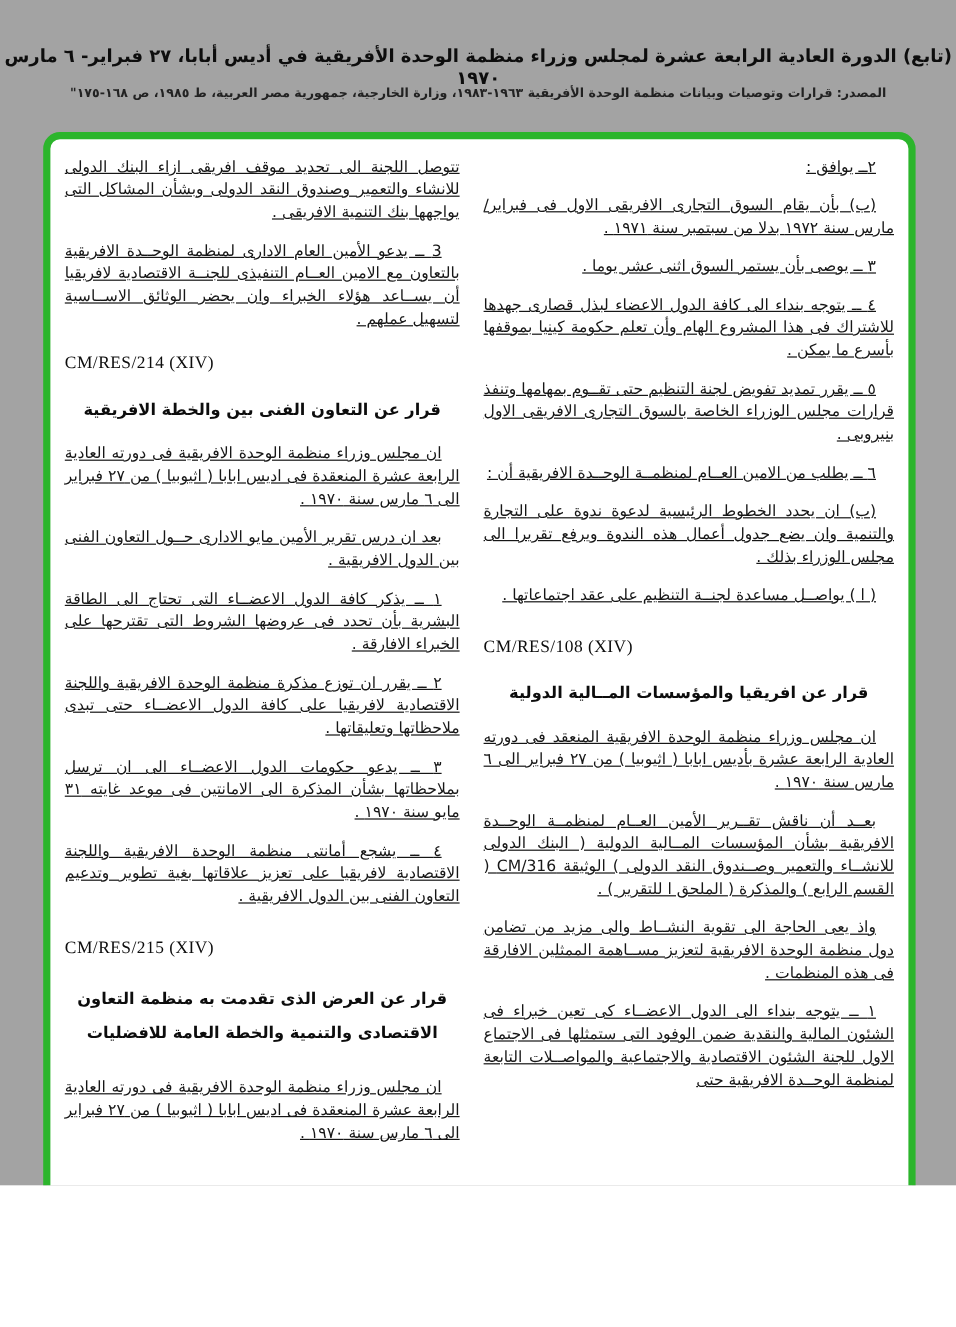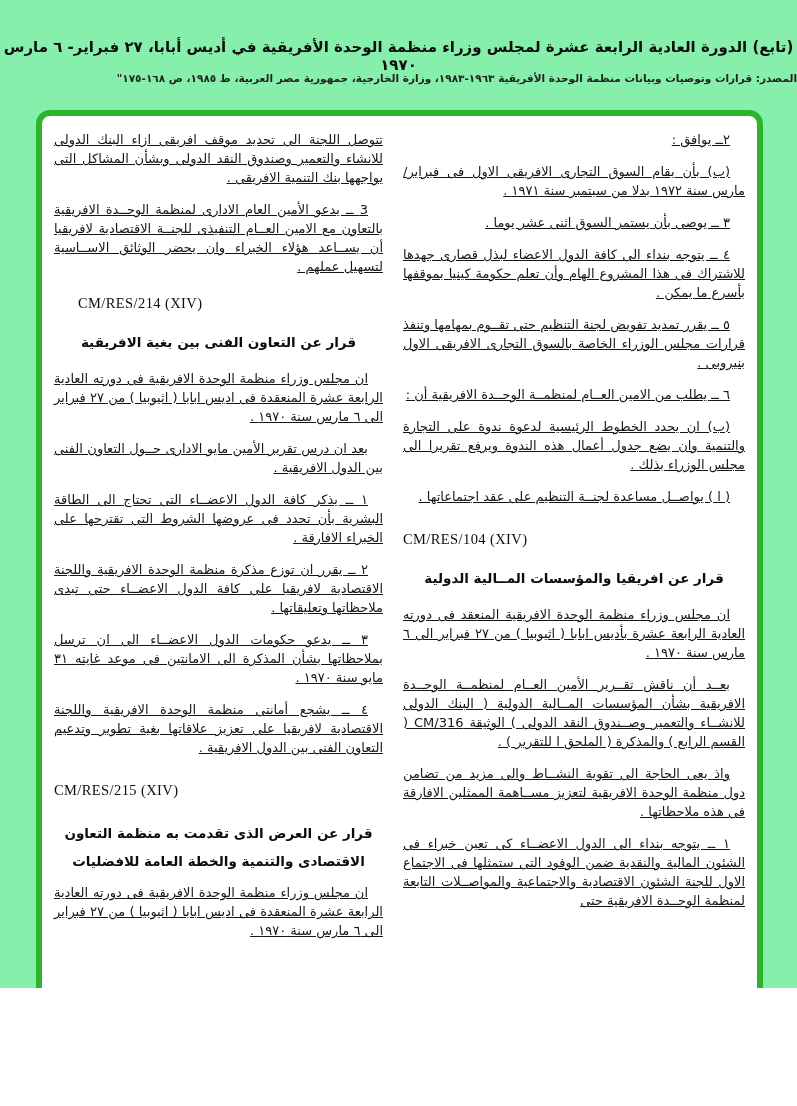--- a/index.html
+++ b/index.html
@@ -1,31 +1,31 @@
 <!DOCTYPE html>
 <html lang="ar"><head>
 <meta charset="utf-8">
 <style>
   html,body{margin:0;padding:0;background:#ffffff;}
   .page{
     position:relative;
     width:797px;height:988px;
-    background:#86efac;
+    background:#a3a3a3;
     font-family:"DejaVu Sans",sans-serif;
     color:#111;
     overflow:hidden;
   }
   .hdr1{
     position:absolute;top:38px;left:0;width:100%;
     direction:rtl;text-align:center;
     font-size:15px;font-weight:bold;color:#0d0d0d;
   }
   .hdr2{
     position:absolute;top:72px;left:0;width:100%;
-    direction:rtl;text-align:right;
+    direction:rtl;text-align:center;
     font-size:10.5px;font-weight:bold;color:#222;
   }
   .green-box{
     position:absolute;left:36px;top:110px;
     width:727px;height:927px;
     border:6px solid #2cb52c;border-radius:14px;
     box-sizing:border-box;
     background:#ffffff;
   }
   .box-inner{
@@ -44,26 +44,26 @@
     text-indent:15px;
     text-decoration:underline;
   }
   .no-indent{text-indent:0;}
   .ref{
     direction:ltr;text-align:left;
     font-family:"Liberation Serif","DejaVu Serif",serif;
     font-size:14.5px;letter-spacing:.4px;
     margin:24px 0 20px 0;color:#0d0d0d;
   }
-  .ref-tight{margin-top:18px;margin-left:24px;}
+  .ref-tight{margin-top:18px;}
   .title{
     font-weight:bold;text-align:center;text-indent:0;
     font-size:13.5px;margin:0 0 17px 0;color:#0d0d0d;
   }
-  .title-wide{line-height:2.05;margin-bottom:8px;}
+  .title-wide{line-height:2.05;margin-bottom:22px;}
   .page-num{
     position:absolute;left:0;top:1050px;width:100%;
     text-align:center;font-size:13px;font-weight:bold;color:#111;
   }
 </style>
 </head>
 <body>
 
 <div class="page">
 
@@ -75,33 +75,33 @@
 
       <div class="col col-right">
         <p class="para">٢ــ يوافق :</p>
         <p class="para">(ب) بأن يقام السوق التجارى الافريقى الاول فى فبراير/مارس سنة ١٩٧٢ بدلا من سبتمبر سنة ١٩٧١ .</p>
         <p class="para">٣ ــ يوصى بأن يستمر السوق اثنى عشر يوما .</p>
         <p class="para">٤ ــ يتوجه بنداء الى كافة الدول الاعضاء لبذل قصارى جهدها للاشتراك فى هذا المشروع الهام وأن تعلم حكومة كينيا بموقفها بأسرع ما يمكن .</p>
         <p class="para">٥ ــ يقرر تمديد تفويض لجنة التنظيم حتى تقــوم بمهامها وتنفذ قرارات مجلس الوزراء الخاصة بالسوق التجارى الافريقى الاول بنيروبى .</p>
         <p class="para">٦ ــ يطلب من الامين العــام لمنظمــة الوحــدة الافريقية أن :</p>
         <p class="para">(ب) ان يحدد الخطوط الرئيسية لدعوة ندوة على التجارة والتنمية وان يضع جدول أعمال هذه الندوة ويرفع تقريرا الى مجلس الوزراء بذلك .</p>
         <p class="para">( ا ) يواصــل مساعدة لجنــة التنظيم على عقد اجتماعاتها .</p>
-        <p class="ref">CM/RES/104 (XIV)</p>
+        <p class="ref">CM/RES/108 (XIV)</p>
         <p class="title">قرار عن افريقيا والمؤسسات المــالية الدولية</p>
         <p class="para">ان مجلس وزراء منظمة الوحدة الافريقية المنعقد فى دورته العادية الرابعة عشرة بأديس ابابا ( اثيوبيا ) من ٢٧ فبراير الى ٦ مارس سنة ١٩٧٠ .</p>
         <p class="para">بعــد أن ناقش تقــرير الأمين العــام لمنظمــة الوحــدة الافريقية بشأن المؤسسات المــالية الدولية ( البنك الدولى للانشــاء والتعمير وصــندوق النقد الدولى ) الوثيقة CM/316 ( القسم الرابع ) والمذكرة ( الملحق ا للتقرير ) .</p>
-        <p class="para">واذ يعى الحاجة الى تقوية النشــاط والى مزيد من تضامن دول منظمة الوحدة الافريقية لتعزيز مســاهمة الممثلين الافارقة فى هذه ملاحظاتها .</p>
+        <p class="para">واذ يعى الحاجة الى تقوية النشــاط والى مزيد من تضامن دول منظمة الوحدة الافريقية لتعزيز مســاهمة الممثلين الافارقة فى هذه المنظمات .</p>
         <p class="para">١ ــ يتوجه بنداء الى الدول الاعضــاء كى تعين خبراء فى الشئون المالية والنقدية ضمن الوفود التى ستمثلها فى الاجتماع الاول للجنة الشئون الاقتصادية والاجتماعية والمواصــلات التابعة لمنظمة الوحــدة الافريقية حتى</p>
       </div>
 
       <div class="col col-left">
         <p class="para no-indent">تتوصل اللجنة الى تحديد موقف افريقى ازاء البنك الدولى للانشاء والتعمير وصندوق النقد الدولى وبشأن المشاكل التى يواجهها بنك التنمية الافريقى .</p>
         <p class="para">3 ــ يدعو الأمين العام الادارى لمنظمة الوحــدة الافريقية بالتعاون مع الامين العــام التنفيذى للجنــة الاقتصادية لافريقيا أن يســاعد هؤلاء الخبراء وان يحضر الوثائق الاســاسية لتسهيل عملهم .</p>
         <p class="ref ref-tight">CM/RES/214 (XIV)</p>
-        <p class="title">قرار عن التعاون الفنى بين بغية الافريقية</p>
+        <p class="title">قرار عن التعاون الفنى بين والخطة الافريقية</p>
         <p class="para">ان مجلس وزراء منظمة الوحدة الافريقية فى دورته العادية الرابعة عشرة المنعقدة فى اديس ابابا ( اثيوبيا ) من ٢٧ فبراير الى ٦ مارس سنة ١٩٧٠ .</p>
         <p class="para">بعد ان درس تقرير الأمين مايو الادارى حــول التعاون الفنى بين الدول الافريقية .</p>
         <p class="para">١ ــ يذكر كافة الدول الاعضــاء التى تحتاج الى الطاقة البشرية بأن تحدد فى عروضها الشروط التى تقترحها على الخبراء الافارقة .</p>
         <p class="para">٢ ــ يقرر ان توزع مذكرة منظمة الوحدة الافريقية واللجنة الاقتصادية لافريقيا على كافة الدول الاعضــاء حتى تبدى ملاحظاتها وتعليقاتها .</p>
         <p class="para">٣ ــ يدعو حكومات الدول الاعضــاء الى ان ترسل بملاحظاتها بشأن المذكرة الى الامانتين فى موعد غايته ٣١ مايو سنة ١٩٧٠ .</p>
         <p class="para">٤ ــ يشجع أمانتى منظمة الوحدة الافريقية واللجنة الاقتصادية لافريقيا على تعزيز علاقاتها بغية تطوير وتدعيم التعاون الفنى بين الدول الافريقية .</p>
         <p class="ref">CM/RES/215 (XIV)</p>
         <p class="title title-wide">قرار عن العرض الذى تقدمت به منظمة التعاون الاقتصادى والتنمية والخطة العامة للافضليات</p>
         <p class="para">ان مجلس وزراء منظمة الوحدة الافريقية فى دورته العادية الرابعة عشرة المنعقدة فى اديس ابابا ( اثيوبيا ) من ٢٧ فبراير الى ٦ مارس سنة ١٩٧٠ .</p>
       </div>

